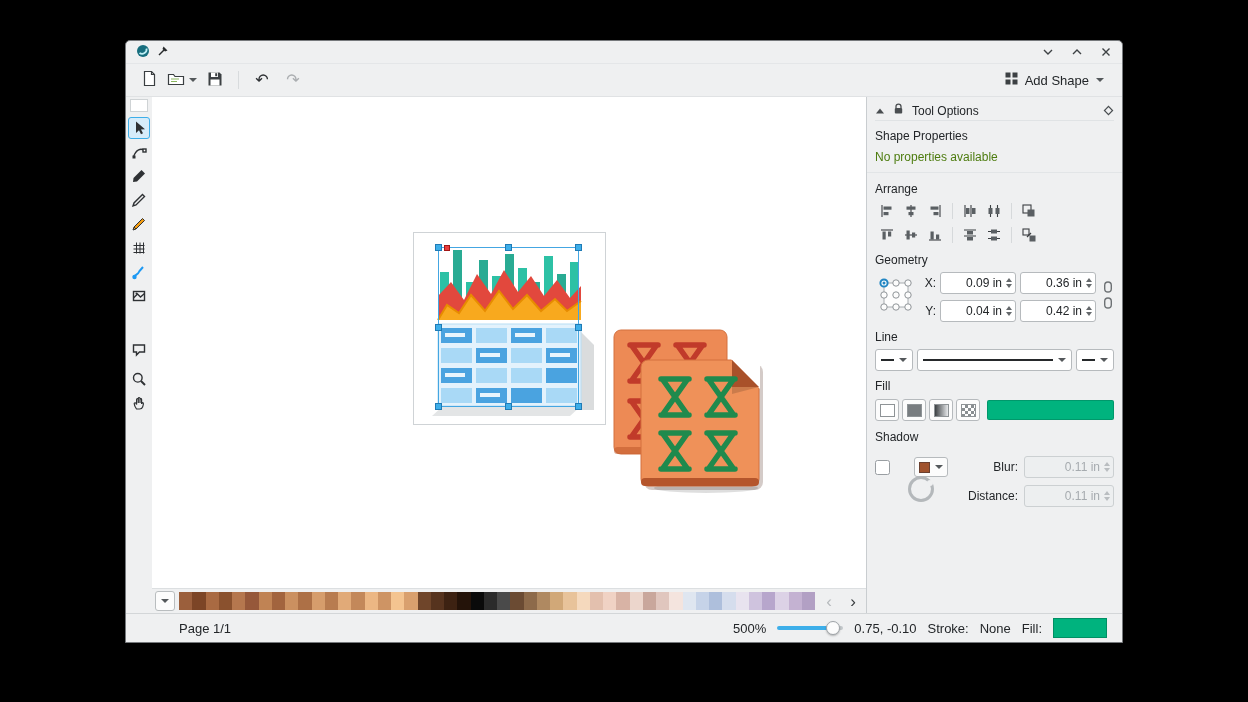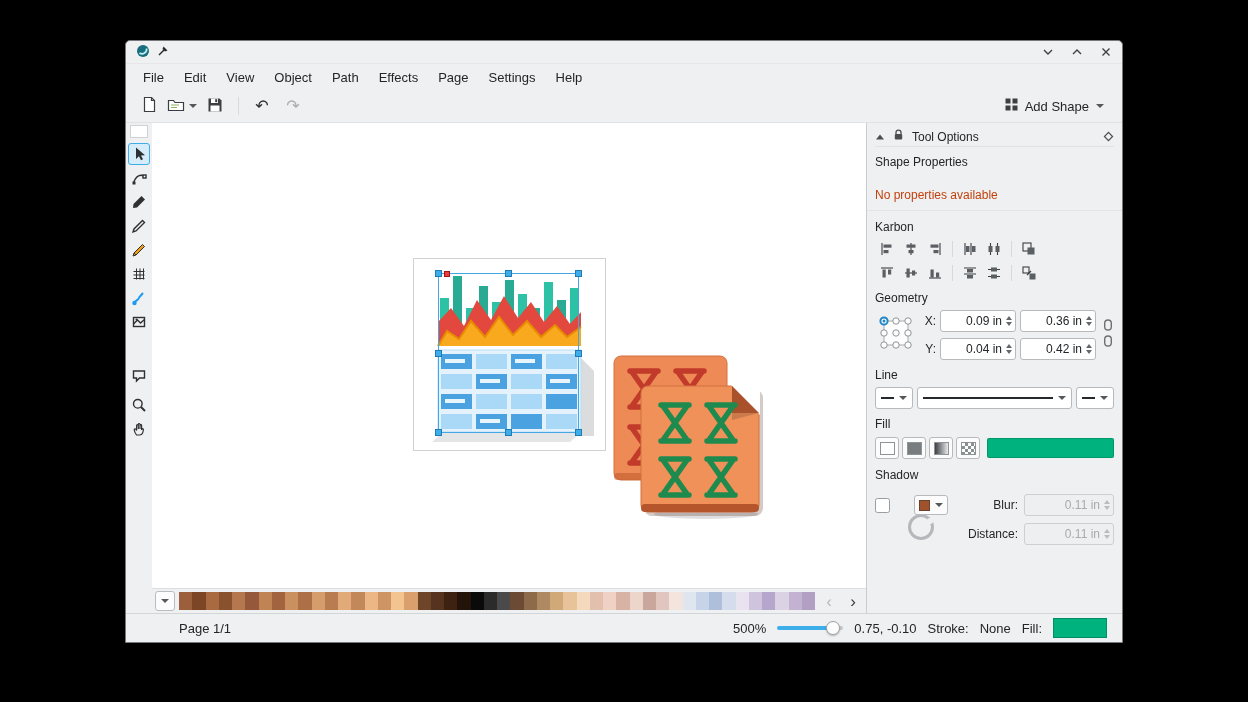--- a/index.html
+++ b/index.html
@@ -42,21 +42,21 @@
   .pal-btn{width:20px;height:20px;background:#fcfcfc;border:1px solid #b9bdbf;border-radius:3px;display:flex;align-items:center;justify-content:center}
   .swatches{flex:1;display:flex;height:18px;overflow:hidden}
   .swatch{flex:1}
   .pal-nav{width:20px;height:20px;border:0;background:transparent;font-size:17px;color:#3a3e41;display:flex;align-items:center;justify-content:center;line-height:1}
   .pal-nav.disabled{color:#b6babd}
   
   .panel{width:256px;flex:0 0 256px;border-left:1px solid #c9cdd0;padding:4px 8px;display:flex;flex-direction:column;font-size:12px;overflow:hidden;background:#eff0f1}
   .panel-header{display:flex;align-items:center;gap:8px;height:20px;border-bottom:1px solid #e0e3e5;margin-bottom:2px}
   .ph-float{margin-left:auto;display:flex;align-items:center}
   .sec-label{margin:6px 0 3px;color:#232629}
-  .empty{color:#c2410c;margin:16px 0 5px}
+  .empty{color:#4d7c0f;margin:4px 0 5px}
   .hrule{height:1px;background:#e2e5e7;margin:3px -8px}
   .arrange-row{display:flex;align-items:center;margin:1px 0}
   .abtn{width:24px;height:22px;display:flex;align-items:center;justify-content:center;border:0;background:transparent;border-radius:3px}
   .abtn svg .f{fill:#5a5f63;stroke:none}
   .asep{width:1px;height:16px;background:#d6d9db;margin:0 5px}
   .geometry{display:flex;gap:5px;align-items:flex-start;margin:2px 0}
   .anchor{width:42px;height:46px;display:flex;align-items:center;justify-content:center}
   .geo-fields{flex:1;display:flex;flex-direction:column;gap:6px;min-width:0}
   .geo-row{display:flex;align-items:center;gap:4px}
   .geo-label{width:14px;text-align:right}
@@ -135,31 +135,20 @@
           </svg>
         </span>
       <span class="tb-btn">
           <svg width="12" height="12" viewBox="0 0 12 12">
             <path d="M2.5 2.5 L9.5 9.5 M9.5 2.5 L2.5 9.5" stroke="#3e4245" stroke-width="1.4"></path>
           </svg>
         </span>
     </span>
   </div>
 
-  <div class="menubar">
-      <div class="menu-item">File</div>
-      <div class="menu-item">Edit</div>
-      <div class="menu-item">View</div>
-      <div class="menu-item">Object</div>
-      <div class="menu-item">Path</div>
-      <div class="menu-item">Effects</div>
-      <div class="menu-item">Page</div>
-      <div class="menu-item">Settings</div>
-      <div class="menu-item">Help</div>
-    </div>
 
   <div class="toolbar">
     <button class="tbtn">
         <span><svg width="17" height="17" viewBox="0 0 17 17">
             <path d="M3.5 1.5 h7 l3 3 v11 h-10 Z" fill="#fff" stroke="#3a3e41" stroke-width="1.2"></path>
             <path d="M10.5 1.5 v3 h3" fill="none" stroke="#3a3e41" stroke-width="1.2"></path>
           </svg></span>
       </button>
     <button class="tbtn">
       <span><svg width="18" height="16" viewBox="0 0 18 16">
@@ -431,21 +420,21 @@
             <svg width="11" height="11" viewBox="0 0 10 10">
               <rect x="2.4" y="2.4" width="5.2" height="5.2" fill="none" stroke="#4a4e51" stroke-width="1.1" transform="rotate(45 5 5)"></rect>
             </svg>
           </span>
       </div>
 
       <div class="sec-label">Shape Properties</div>
       <div class="empty">No properties available</div>
       <div class="hrule"></div>
 
-      <div class="sec-label">Karbon</div>
+      <div class="sec-label">Arrange</div>
       <div class="arrange-row" id="arr1">
           <button class="abtn">
             <svg width="16" height="16" viewBox="0 0 16 16" stroke="#3b3f42" fill="none" stroke-width="1.1">
               <path d="M3 2 V14"></path>
               <rect x="4.5" y="3.5" width="8" height="3.2" class="f"></rect>
               <rect x="4.5" y="9" width="5" height="3.2" class="f"></rect>
             </svg>
           </button>
           <button class="abtn">
             <svg width="16" height="16" viewBox="0 0 16 16" stroke="#3b3f42" fill="none" stroke-width="1.1">

